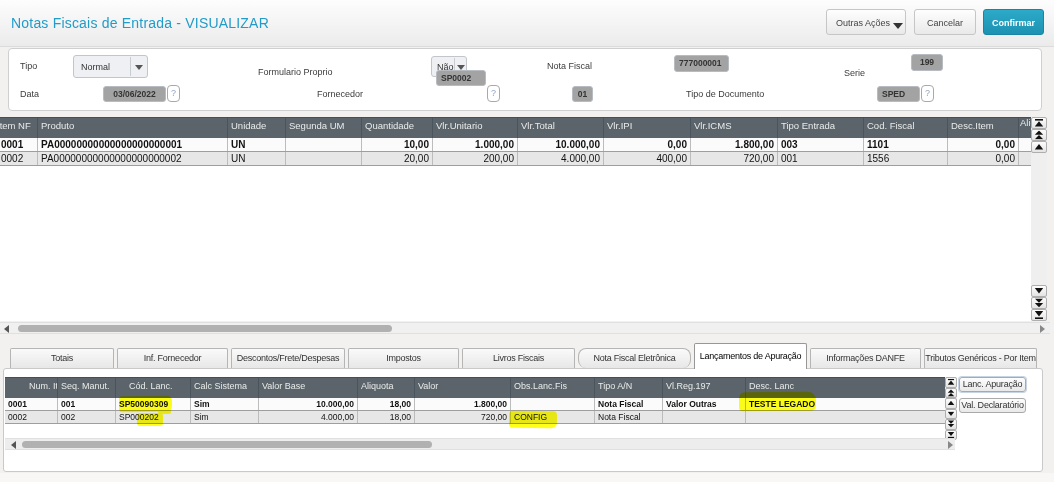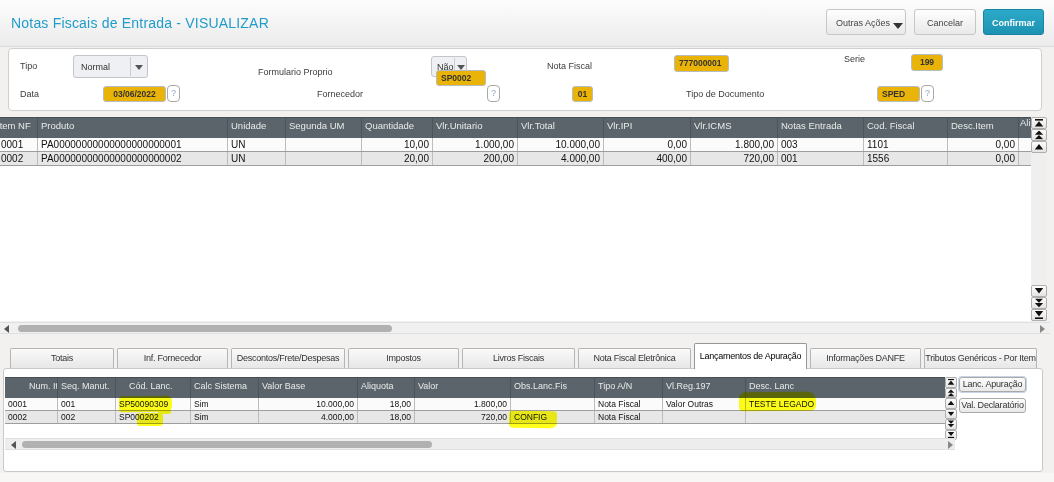--- a/index.html
+++ b/index.html
@@ -19,40 +19,40 @@
   .caret-down { position:absolute; left:66px; bottom:5px; width:0; height:0;
     border-left:5px solid transparent; border-right:5px solid transparent; border-top:6px solid #333; }
   .btn-cancelar { left:914px; width:62px; padding-top:8px; }
   .btn-confirmar { left:983px; width:61px; padding-top:8px; background:linear-gradient(#2caac9,#1d92b2);
     border:1px solid #1a85a3; color:#fff; font-weight:bold; }
 
   
   .form-panel { position:absolute; left:8px; top:48px; width:1034px; height:63px;
     background:#fff; border:1px solid #cfcfcf; border-radius:4px; }
   .flabel { position:absolute; font-size:9px; color:#3b3b3b; white-space:nowrap; }
-  .finput { position:absolute; background:#eab308; border:1px solid #b7bbc2; border-radius:3px;
+  .finput { position:absolute; background:#a3a3a3; border:1px solid #b7bbc2; border-radius:3px;
     font-size:8.5px; font-weight:bold; color:#333; overflow:hidden; white-space:nowrap; }
   .finput span { display:block; padding:0 4px; line-height:14px; }
   .finput.center span { text-align:center; }
   .combo { position:absolute; background:#eef0f3; border:1px solid #c2c6cb; border-radius:3px; }
   .combo .val { position:absolute; left:7px; top:50%; transform:translateY(-50%); font-size:9px; color:#333; }
   .combo .divider { position:absolute; top:1px; bottom:1px; width:1px; background:#c9cdd2; }
   .combo .arr { position:absolute; width:0; height:0; top:50%; margin-top:-2px;
     border-left:4px solid transparent; border-right:4px solid transparent; border-top:5px solid #555; }
   .helpbtn { position:absolute; width:13px; height:17px; background:#fff; border:1px solid #a9a9a9;
     border-radius:4px; color:#93a4c1; font-size:9px; text-align:center; line-height:15px; }
 
   
   .grid { position:absolute; background:#fff; }
   .grid-header { display:flex; background:#5a646a; border-top:1px solid #454f55; }
   .ghc { flex:none; color:#e9ebeb; font-size:9.5px; line-height:10px; padding:3px 3px 0;
     border-left:1px solid #4a545c; overflow:hidden; white-space:nowrap; }
   .ghc:first-child { border-left:none;padding-left:24px; }
   .grid-row { display:flex; border-bottom:1px solid #9e9e9e; }
-  .grid-row.odd  { background:#fbfbfb; }
+  .grid-row.odd  { background:#fbfbfb;font-weight:bold; }
   .grid-row.even { background:#e7e7e7; }
   .gc { flex:none; font-size:10px; color:#111; padding:0 3px; border-left:1px solid #bcbcbc;
     overflow:hidden; white-space:nowrap; }
   .gc:first-child { border-left:none; }
   .gc.right { text-align:right; }
 
   .grid-main { left:0; top:117px; width:1031px; height:204px; }
   .grid-main .grid-row { height:14px; }
   .grid-main .gc { line-height:13px; }
   .grid-main .grid-header { height:21px; }
@@ -139,21 +139,21 @@
     <span class="val" style="left:5px;">Não</span>
     <span class="divider" style="left:22px;"></span>
     <span class="arr" style="left:25px; border-left-width:4px; border-right-width:4px;"></span>
   </div>
 
   <div class="flabel" style="left:547px; top:61px;">Nota Fiscal</div>
   <div class="finput" style="left:674px; top:55px; width:55px; height:17px;">
     <span>777000001</span>
   </div>
 
-  <div class="flabel" style="left:844px; top:54px;">Serie</div>
+  <div class="flabel" style="left:844px; top:68px;">Serie</div>
   <div class="finput center" style="left:911px; top:54px; width:32px; height:17px;">
     <span>199</span>
   </div>
 
   <div class="flabel" style="left:20px; top:89px;">Data</div>
   <div class="finput center" style="left:103px; top:86px; width:63px; height:16px;">
     <span>03/06/2022</span>
   </div>
   <div class="helpbtn" style="left:167px; top:85px;">?</div>
 
@@ -177,21 +177,21 @@
       <div class="grid-header">
         <div class="ghc" style="width: 37px;">Item NF</div>
         <div class="ghc" style="width: 190px;">Produto</div>
         <div class="ghc" style="width: 58px;">Unidade</div>
         <div class="ghc" style="width: 76px;">Segunda UM</div>
         <div class="ghc" style="width: 71px;">Quantidade</div>
         <div class="ghc" style="width: 85px;">Vlr.Unitario</div>
         <div class="ghc" style="width: 86px;">Vlr.Total</div>
         <div class="ghc" style="width: 87px;">Vlr.IPI</div>
         <div class="ghc" style="width: 87px;">Vlr.ICMS</div>
-        <div class="ghc" style="width: 86px;">Notas Entrada</div>
+        <div class="ghc" style="width: 86px;">Tipo Entrada</div>
         <div class="ghc" style="width: 84px;">Cod. Fiscal</div>
         <div class="ghc" style="width: 71px;">Desc.Item</div>
         <div class="ghc" style="width: 13px; padding: 0px 1px;">Aliq. IC</div>
       </div>
       <div class="grid-row odd">
         <div class="gc" style="width: 37px;">0001</div>
         <div class="gc" style="width: 190px;">PA00000000000000000000001</div>
         <div class="gc" style="width: 58px;">UN</div>
         <div class="gc" style="width: 76px;"></div>
         <div class="gc right" style="width: 71px;">10,00</div>
@@ -265,21 +265,21 @@
     <span class="harrow right"></span>
   </div>
 
   <div class="bottom-panel"></div>
   <div class="tabs" id="tabbar">
       <div class="tab" style="left: 10px; width: 104px;">Totais</div>
       <div class="tab" style="left: 117px; width: 111px;">Inf. Fornecedor</div>
       <div class="tab" style="left: 231px; width: 114px;">Descontos/Frete/Despesas</div>
       <div class="tab" style="left: 348px; width: 111px;">Impostos</div>
       <div class="tab" style="left: 462px; width: 113px;">Livros Fiscais</div>
-      <div class="tab" style="left: 578px; width: 113px;">Nota Fiscal Eletrônica</div>
+      <div class="tab" style="left: 578px; width: 113px; border-radius: 8px;">Nota Fiscal Eletrônica</div>
       <div class="tab" style="left: 810px; width: 111px;">Informações DANFE</div>
       <div class="tab active" style="left: 694px; width: 113px;">Lançamentos de Apuração</div>
       <div class="tab" style="left: 924px; width: 113px;">Tributos Genéricos - Por Item</div>
     </div>
 
   <div class="grid grid-apur">
       <div class="grid-header">
         <div class="ghc" style="width: 52px;">Num. Item</div>
         <div class="ghc" style="width: 58px;">Seq. Manut.</div>
         <div class="ghc" style="width: 75px; padding-left: 13px;">Cód. Lanc.</div>

